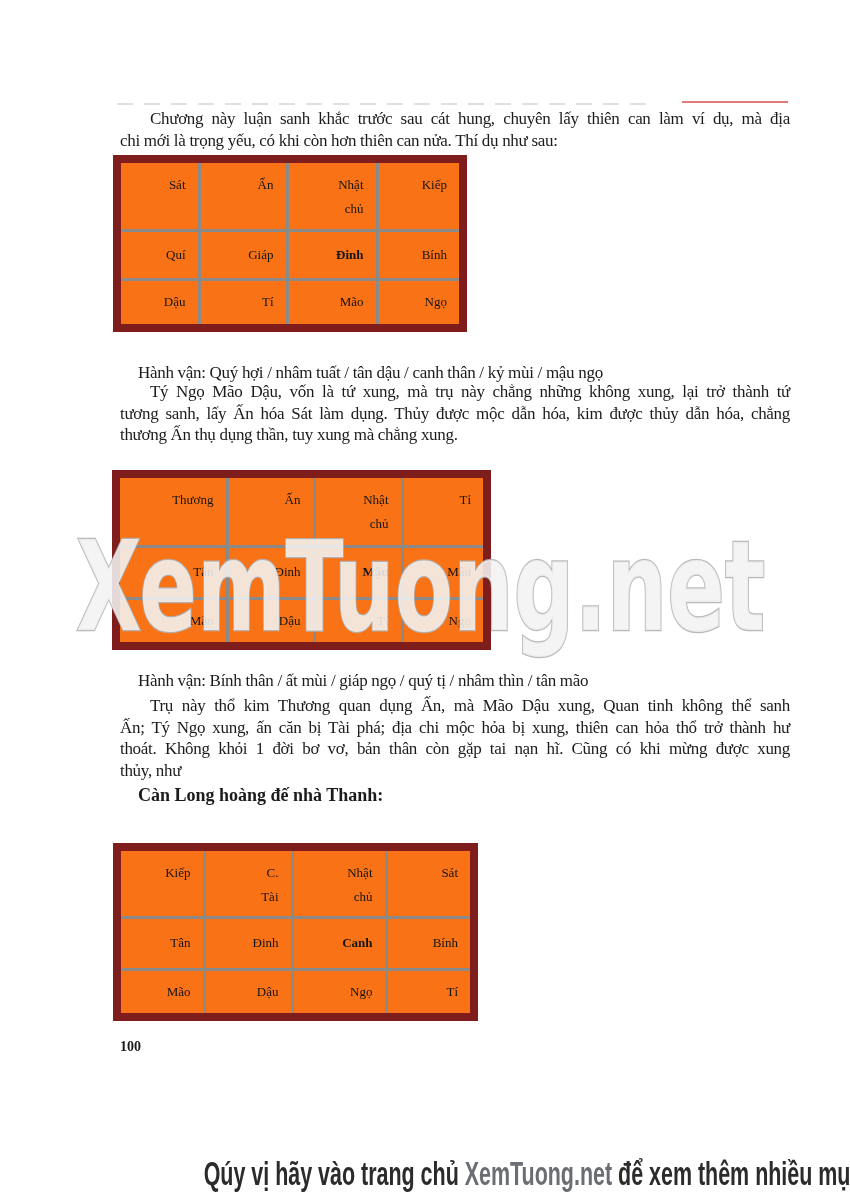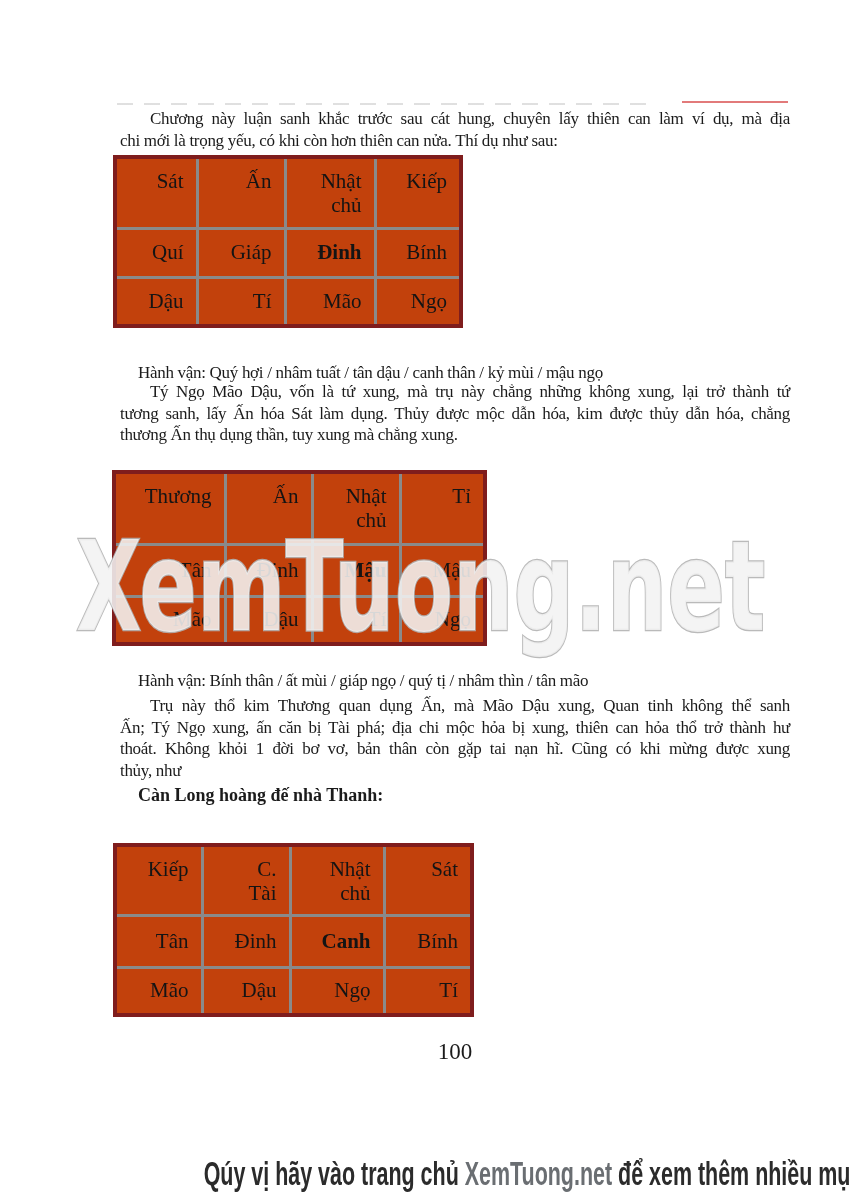--- a/index.html
+++ b/index.html
@@ -15,27 +15,27 @@
   }
   .pinkline { position:absolute; left:682px; top:101px; width:106px; height:2px; background:#e27a7a; }
 
   
   .para { position:absolute; left:120px; width:670px; font-size:17px; letter-spacing:-0.3px; line-height:21.5px; }
   .jline { text-align:justify; text-align-last:justify; white-space:normal; }
   .jlast { text-align-last:left; }
   .indent { text-indent:30px; }
   .line  { position:absolute; left:120px; width:670px; font-size:17px; letter-spacing:-0.3px; line-height:21.5px; text-indent:18px; }
   .heading { position:absolute; left:120px; width:670px; font-size:18px; font-weight:bold; line-height:22px; text-indent:18px; }
-  .pagenum { position:absolute; left:120px; top:1039px; width:670px; text-align:center; font-size:23px; }
+  .pagenum { position:absolute; left:120px; top:1039px; width:670px; text-align:left; font-size:14px;font-weight:bold; }
 
   
   table.pillars {
     position:absolute; border-collapse:collapse; table-layout:fixed;
-    font-size:21px; color:#141414; background:#c2410c;
-    border:4px solid #7f1d1d;
+    font-size:13px; color:#141414; background:#f97316;
+    border:8px solid #7f1d1d;
   }
   table.pillars td { border:3px solid #8a8a8a; padding:0 12px 0 4px; vertical-align:middle; }
   table.pillars tr.r1 td { vertical-align:top; padding-top:10px; line-height:24px; }
   .l1 { text-align:right; }
   .l2 { text-align:right; padding-left:2px; }
   .dm { font-weight:bold; }
 
   
   .watermark {
     position:absolute; left:76px; top:522px; z-index:5; pointer-events:none;

